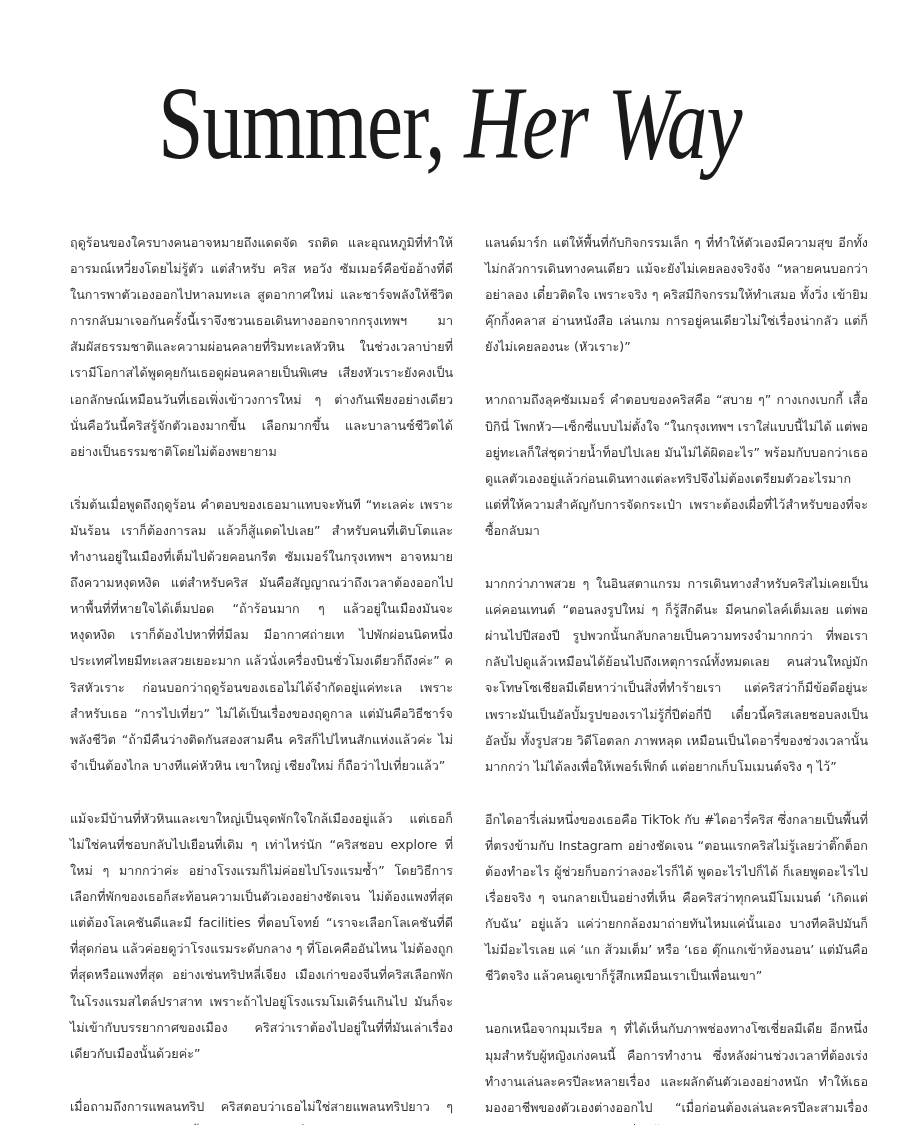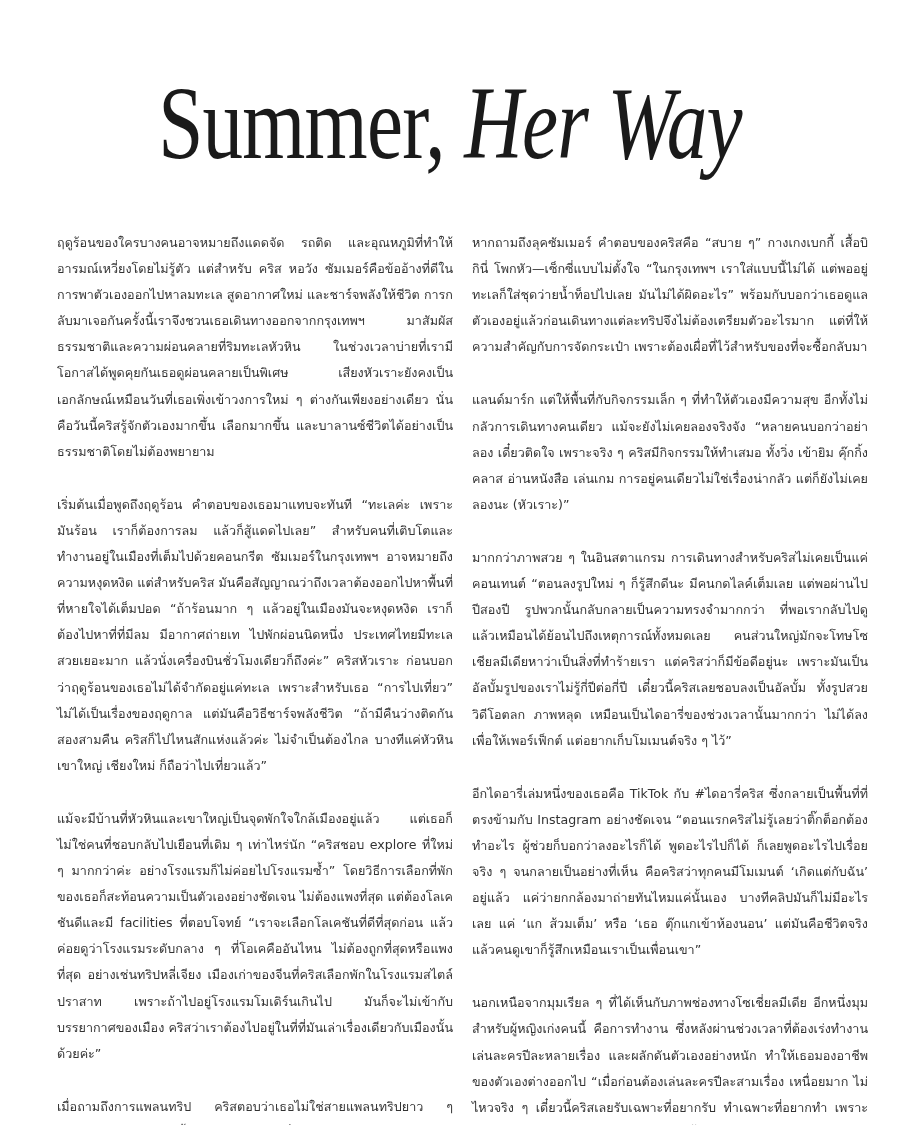--- a/index.html
+++ b/index.html
@@ -39,36 +39,36 @@
       top: 230px;
       width: 396px;
       font-family: "DejaVu Sans", "Liberation Sans", sans-serif;
       font-size: 12.6px;
       line-height: 26.1px;
       color: #333333;
     }
     .col-left { left: 57px; }
     .col-right { left: 472px; }
     .column p {
-      margin: 0 0 27px 0;
+      margin: 0 0 27px 13px;
       text-align: justify;
       text-align-last: left;
     }
   </style>
 </head>
 <body>
 
 <h1 class="title"><span>Summer, </span><span class="ital">Her Way</span></h1>
 
 <div class="column col-left">
   <p>ฤดูร้อนของใครบางคนอาจหมายถึงแดดจัด รถติด และอุณหภูมิที่ทำให้อารมณ์เหวี่ยงโดยไม่รู้ตัว แต่สำหรับ คริส หอวัง ซัมเมอร์คือข้ออ้างที่ดีในการพาตัวเองออกไปหาลมทะเล สูดอากาศใหม่ และชาร์จพลังให้ชีวิต การกลับมาเจอกันครั้งนี้เราจึงชวนเธอเดินทางออกจากกรุงเทพฯ มาสัมผัสธรรมชาติและความผ่อนคลายที่ริมทะเลหัวหิน ในช่วงเวลาบ่ายที่เรามีโอกาสได้พูดคุยกันเธอดูผ่อนคลายเป็นพิเศษ เสียงหัวเราะยังคงเป็นเอกลักษณ์เหมือนวันที่เธอเพิ่งเข้าวงการใหม่ ๆ ต่างกันเพียงอย่างเดียว นั่นคือวันนี้คริสรู้จักตัวเองมากขึ้น เลือกมากขึ้น และบาลานซ์ชีวิตได้อย่างเป็นธรรมชาติโดยไม่ต้องพยายาม</p>
   <p>เริ่มต้นเมื่อพูดถึงฤดูร้อน คำตอบของเธอมาแทบจะทันที “ทะเลค่ะ เพราะมันร้อน เราก็ต้องการลม แล้วก็สู้แดดไปเลย” สำหรับคนที่เติบโตและทำงานอยู่ในเมืองที่เต็มไปด้วยคอนกรีต ซัมเมอร์ในกรุงเทพฯ อาจหมายถึงความหงุดหงิด แต่สำหรับคริส มันคือสัญญาณว่าถึงเวลาต้องออกไปหาพื้นที่ที่หายใจได้เต็มปอด “ถ้าร้อนมาก ๆ แล้วอยู่ในเมืองมันจะหงุดหงิด เราก็ต้องไปหาที่ที่มีลม มีอากาศถ่ายเท ไปพักผ่อนนิดหนึ่ง ประเทศไทยมีทะเลสวยเยอะมาก แล้วนั่งเครื่องบินชั่วโมงเดียวก็ถึงค่ะ” คริสหัวเราะ ก่อนบอกว่าฤดูร้อนของเธอไม่ได้จำกัดอยู่แค่ทะเล เพราะสำหรับเธอ “การไปเที่ยว” ไม่ได้เป็นเรื่องของฤดูกาล แต่มันคือวิธีชาร์จพลังชีวิต “ถ้ามีคืนว่างติดกันสองสามคืน คริสก็ไปไหนสักแห่งแล้วค่ะ ไม่จำเป็นต้องไกล บางทีแค่หัวหิน เขาใหญ่ เชียงใหม่ ก็ถือว่าไปเที่ยวแล้ว”</p>
   <p>แม้จะมีบ้านที่หัวหินและเขาใหญ่เป็นจุดพักใจใกล้เมืองอยู่แล้ว แต่เธอก็ไม่ใช่คนที่ชอบกลับไปเยือนที่เดิม ๆ เท่าไหร่นัก “คริสชอบ explore ที่ใหม่ ๆ มากกว่าค่ะ อย่างโรงแรมก็ไม่ค่อยไปโรงแรมซ้ำ” โดยวิธีการเลือกที่พักของเธอก็สะท้อนความเป็นตัวเองอย่างชัดเจน ไม่ต้องแพงที่สุด แต่ต้องโลเคชันดีและมี facilities ที่ตอบโจทย์ “เราจะเลือกโลเคชันที่ดีที่สุดก่อน แล้วค่อยดูว่าโรงแรมระดับกลาง ๆ ที่โอเคคืออันไหน ไม่ต้องถูกที่สุดหรือแพงที่สุด อย่างเช่นทริปหลี่เจียง เมืองเก่าของจีนที่คริสเลือกพักในโรงแรมสไตล์ปราสาท เพราะถ้าไปอยู่โรงแรมโมเดิร์นเกินไป มันก็จะไม่เข้ากับบรรยากาศของเมือง คริสว่าเราต้องไปอยู่ในที่ที่มันเล่าเรื่องเดียวกับเมืองนั้นด้วยค่ะ”</p>
   <p>เมื่อถามถึงการแพลนทริป คริสตอบว่าเธอไม่ใช่สายแพลนทริปยาว ๆ “สำหรับคริสคือจองวันนี้ไปอีกสองอาทิตย์ดีที่สุด ถ้าจองเดือนพฤศจิกายนเพื่อไปมีนาคมนี่ทรมานมาก เพราะสมองมันจะคิดอยู่ตลอดว่าเมื่อไหร่จะมีนาคม” พร้อมบอกว่าเธอเป็นนักเดินทางแบบอืด ๆ ไม่เร่งรีบ ไม่ไล่เก็บ</p>
 </div>
 
 <div class="column col-right">
+  <p>แลนด์มาร์ก แต่ให้พื้นที่กับกิจกรรมเล็ก ๆ ที่ทำให้ตัวเองมีความสุข อีกทั้งไม่กลัวการเดินทางคนเดียว แม้จะยังไม่เคยลองจริงจัง “หลายคนบอกว่าอย่าลอง เดี๋ยวติดใจ เพราะจริง ๆ คริสมีกิจกรรมให้ทำเสมอ ทั้งวิ่ง เข้ายิม คุ๊กกิ้งคลาส อ่านหนังสือ เล่นเกม การอยู่คนเดียวไม่ใช่เรื่องน่ากลัว แต่ก็ยังไม่เคยลองนะ (หัวเราะ)”</p>
   <p>หากถามถึงลุคซัมเมอร์ คำตอบของคริสคือ “สบาย ๆ” กางเกงเบกกี้ เสื้อบิกินี่ โพกหัว—เซ็กซี่แบบไม่ตั้งใจ “ในกรุงเทพฯ เราใส่แบบนี้ไม่ได้ แต่พออยู่ทะเลก็ใส่ชุดว่ายน้ำท็อปไปเลย มันไม่ได้ผิดอะไร” พร้อมกับบอกว่าเธอดูแลตัวเองอยู่แล้วก่อนเดินทางแต่ละทริปจึงไม่ต้องเตรียมตัวอะไรมาก แต่ที่ให้ความสำคัญกับการจัดกระเป๋า เพราะต้องเผื่อที่ไว้สำหรับของที่จะซื้อกลับมา</p>
-  <p>แลนด์มาร์ก แต่ให้พื้นที่กับกิจกรรมเล็ก ๆ ที่ทำให้ตัวเองมีความสุข อีกทั้งไม่กลัวการเดินทางคนเดียว แม้จะยังไม่เคยลองจริงจัง “หลายคนบอกว่าอย่าลอง เดี๋ยวติดใจ เพราะจริง ๆ คริสมีกิจกรรมให้ทำเสมอ ทั้งวิ่ง เข้ายิม คุ๊กกิ้งคลาส อ่านหนังสือ เล่นเกม การอยู่คนเดียวไม่ใช่เรื่องน่ากลัว แต่ก็ยังไม่เคยลองนะ (หัวเราะ)”</p>
   <p>มากกว่าภาพสวย ๆ ในอินสตาแกรม การเดินทางสำหรับคริสไม่เคยเป็นแค่คอนเทนต์ “ตอนลงรูปใหม่ ๆ ก็รู้สึกดีนะ มีคนกดไลค์เต็มเลย แต่พอผ่านไปปีสองปี รูปพวกนั้นกลับกลายเป็นความทรงจำมากกว่า ที่พอเรากลับไปดูแล้วเหมือนได้ย้อนไปถึงเหตุการณ์ทั้งหมดเลย คนส่วนใหญ่มักจะโทษโซเชียลมีเดียหาว่าเป็นสิ่งที่ทำร้ายเรา แต่คริสว่าก็มีข้อดีอยู่นะ เพราะมันเป็นอัลบั้มรูปของเราไม่รู้กี่ปีต่อกี่ปี เดี๋ยวนี้คริสเลยชอบลงเป็นอัลบั้ม ทั้งรูปสวย วิดีโอตลก ภาพหลุด เหมือนเป็นไดอารี่ของช่วงเวลานั้นมากกว่า ไม่ได้ลงเพื่อให้เพอร์เฟ็กต์ แต่อยากเก็บโมเมนต์จริง ๆ ไว้”</p>
   <p>อีกไดอารี่เล่มหนึ่งของเธอคือ TikTok กับ #ไดอารี่คริส ซึ่งกลายเป็นพื้นที่ที่ตรงข้ามกับ Instagram อย่างชัดเจน “ตอนแรกคริสไม่รู้เลยว่าติ๊กต็อกต้องทำอะไร ผู้ช่วยก็บอกว่าลงอะไรก็ได้ พูดอะไรไปก็ได้ ก็เลยพูดอะไรไปเรื่อยจริง ๆ จนกลายเป็นอย่างที่เห็น คือคริสว่าทุกคนมีโมเมนต์ ‘เกิดแต่กับฉัน’ อยู่แล้ว แค่ว่ายกกล้องมาถ่ายทันไหมแค่นั้นเอง บางทีคลิปมันก็ไม่มีอะไรเลย แค่ ‘แก ส้วมเต็ม’ หรือ ‘เธอ ตุ๊กแกเข้าห้องนอน’ แต่มันคือชีวิตจริง แล้วคนดูเขาก็รู้สึกเหมือนเราเป็นเพื่อนเขา”</p>
   <p>นอกเหนือจากมุมเรียล ๆ ที่ได้เห็นกับภาพช่องทางโซเชี่ยลมีเดีย อีกหนึ่งมุมสำหรับผู้หญิงเก่งคนนี้ คือการทำงาน ซึ่งหลังผ่านช่วงเวลาที่ต้องเร่งทำงานเล่นละครปีละหลายเรื่อง และผลักดันตัวเองอย่างหนัก ทำให้เธอมองอาชีพของตัวเองต่างออกไป “เมื่อก่อนต้องเล่นละครปีละสามเรื่อง เหนื่อยมาก ไม่ไหวจริง ๆ เดี๋ยวนี้คริสเลยรับเฉพาะที่อยากรับ ทำเฉพาะที่อยากทำ เพราะช่องทางมันอยู่ในมือเราแล้ว โซเชียลคือพื้นที่ของเรา เราไม่จำเป็นต้องรับทุกอย่างเหมือนเมื่อก่อน ไฟเลยมอดช้าลง ไม่ burnout ง่ายเหมือนเดิม”</p>
 </div>
 
 </body></html>

